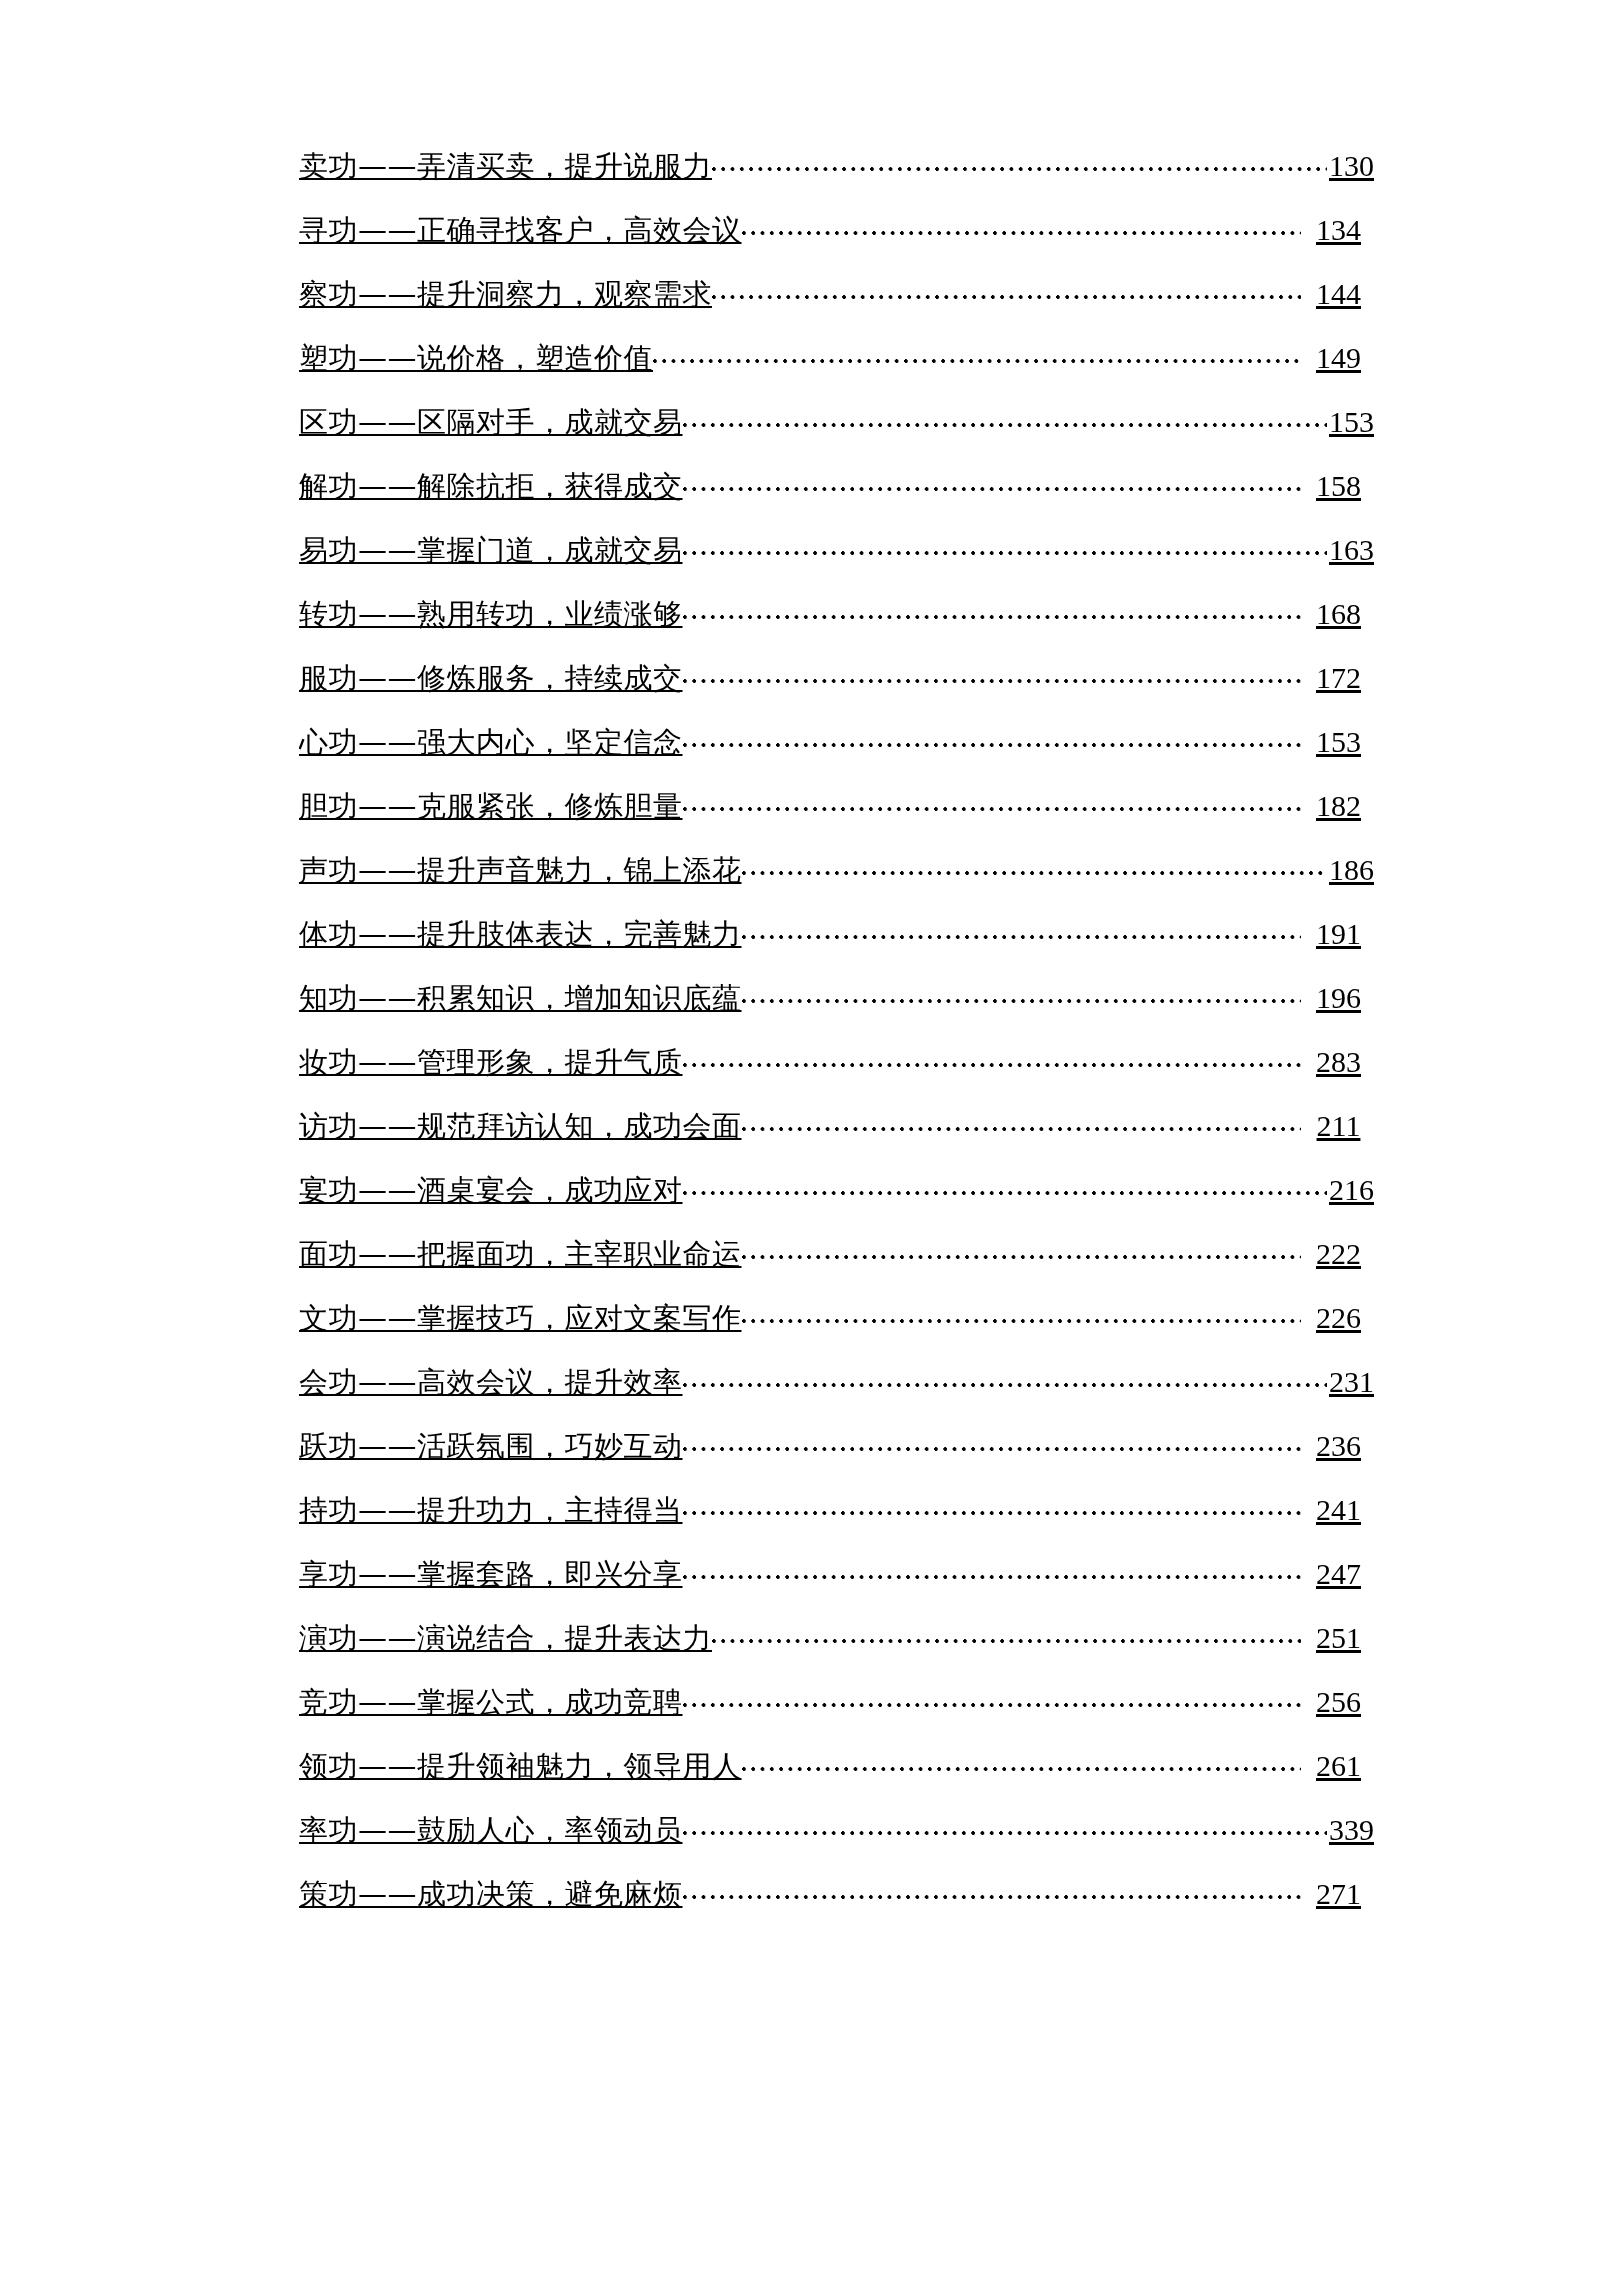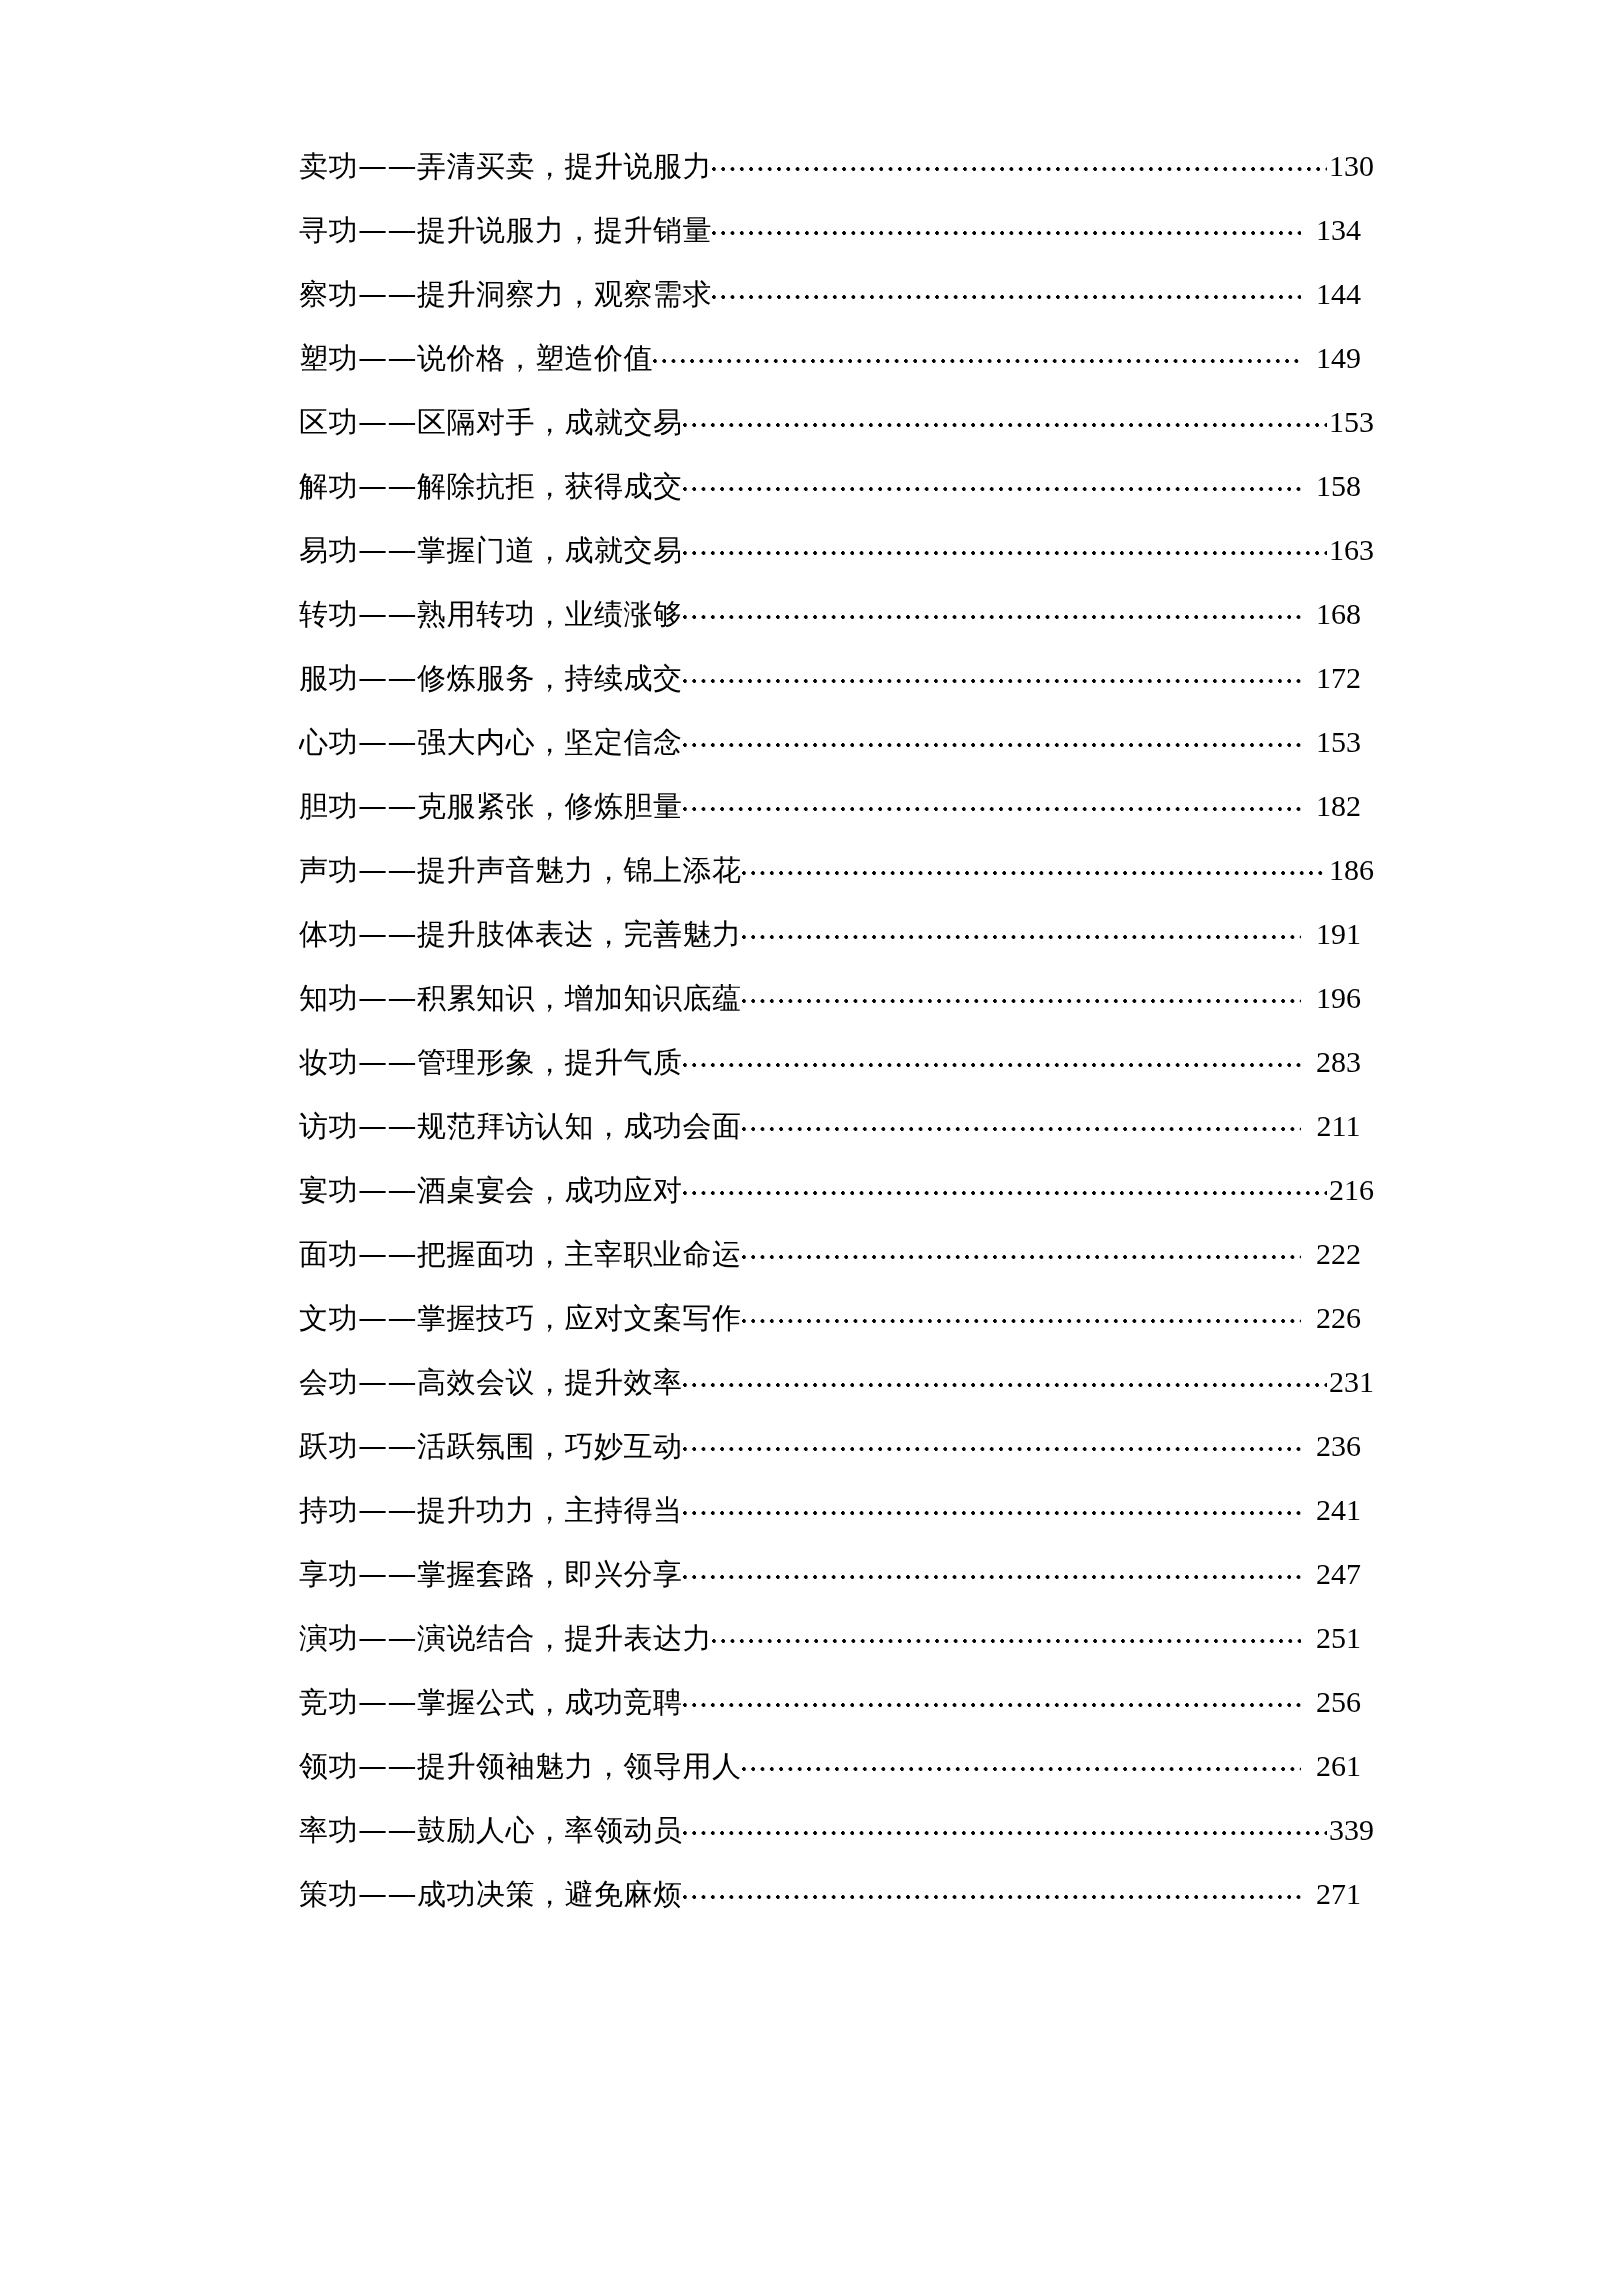--- a/index.html
+++ b/index.html
@@ -22,20 +22,21 @@
     inset: 0;
     background: #ffffff;
   }
 
   
   .toc {
     position: absolute;
     left: 299px;
     top: 134px;
     width: 1075px;
+    text-decoration: underline;
   }
 
   
   .toc-entry {
     display: flex;
     align-items: baseline;
     height: 64px;
     line-height: 64px;
     white-space: nowrap;
     overflow: hidden;
@@ -89,21 +90,21 @@
 <body>
 
 <div class="page">
   <div class="toc" id="toc-list">
       <div class="toc-entry tight">
         <span class="entry-title">卖功——弄清买卖，提升说服力</span>
         <span class="leader"></span>
         <span class="entry-page">130</span>
       </div>
       <div class="toc-entry">
-        <span class="entry-title">寻功——提升说服力，提升销量</span>
+        <span class="entry-title">寻功——正确寻找客户，高效会议</span>
         <span class="leader"></span>
         <span class="entry-page">134</span>
       </div>
       <div class="toc-entry">
         <span class="entry-title">察功——提升洞察力，观察需求</span>
         <span class="leader"></span>
         <span class="entry-page">144</span>
       </div>
       <div class="toc-entry">
         <span class="entry-title">塑功——说价格，塑造价值</span>

